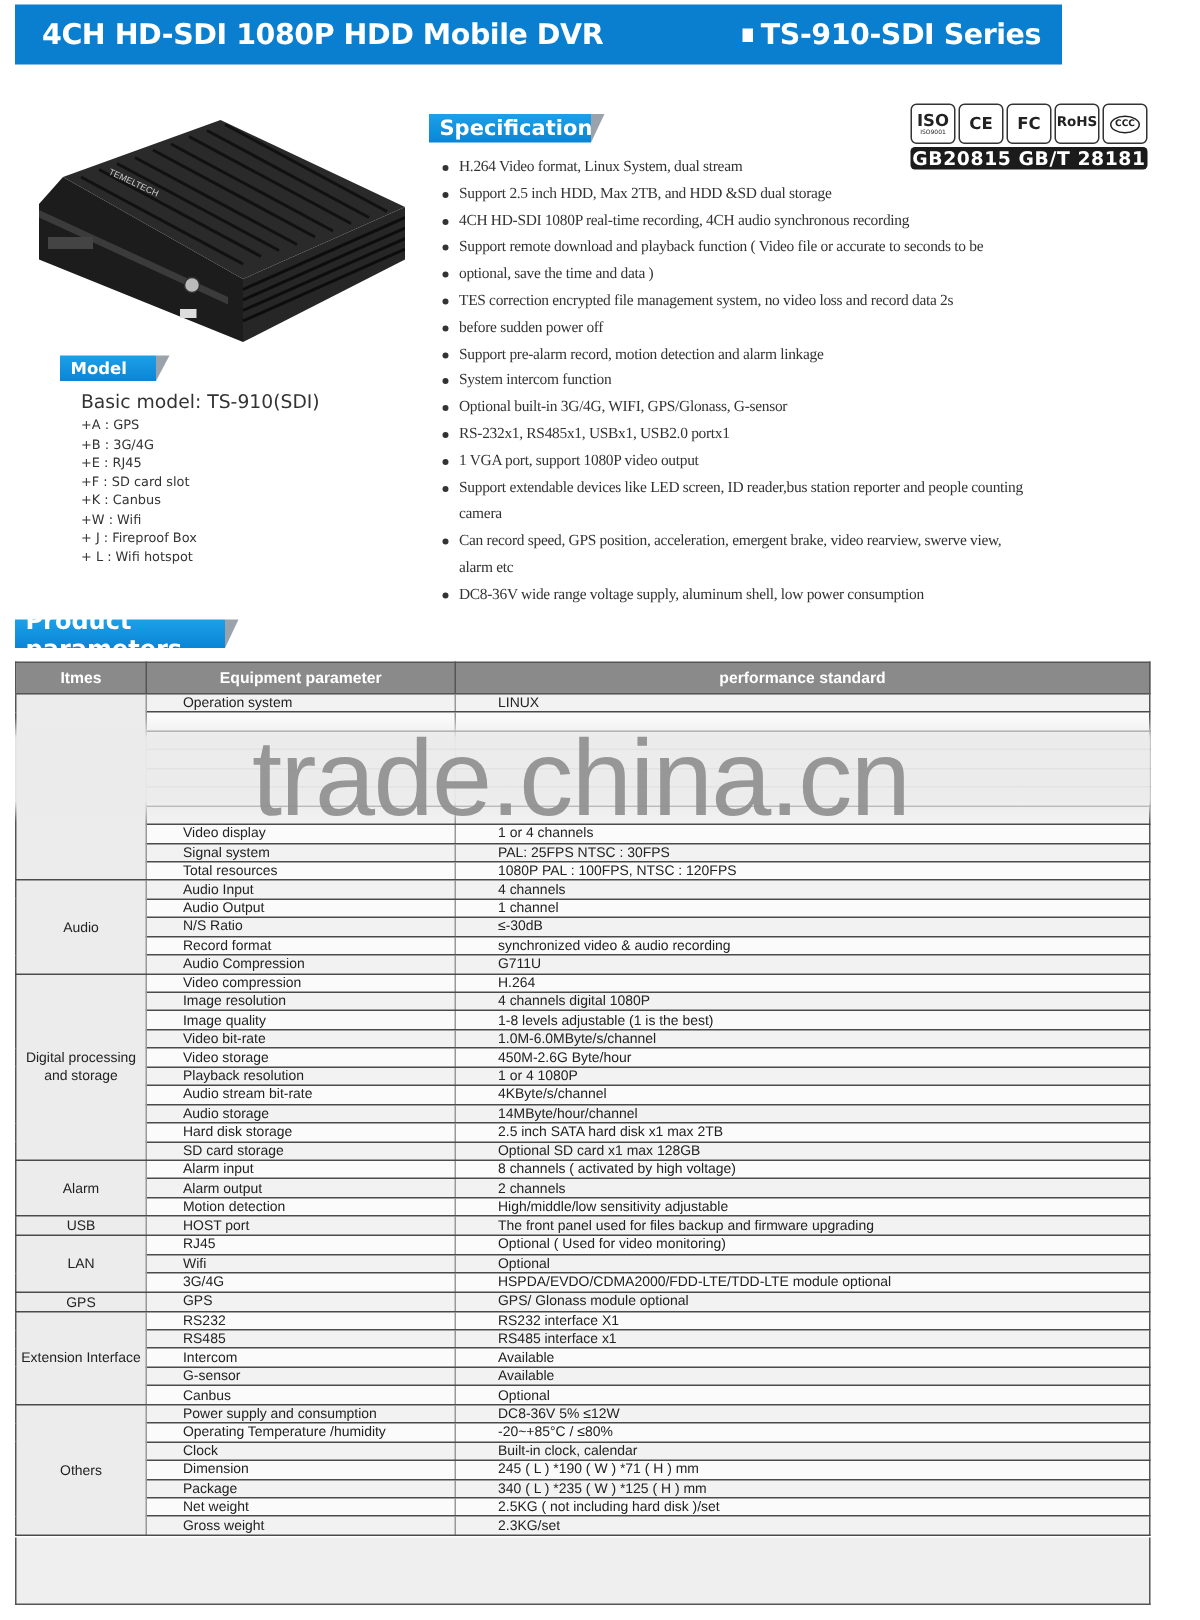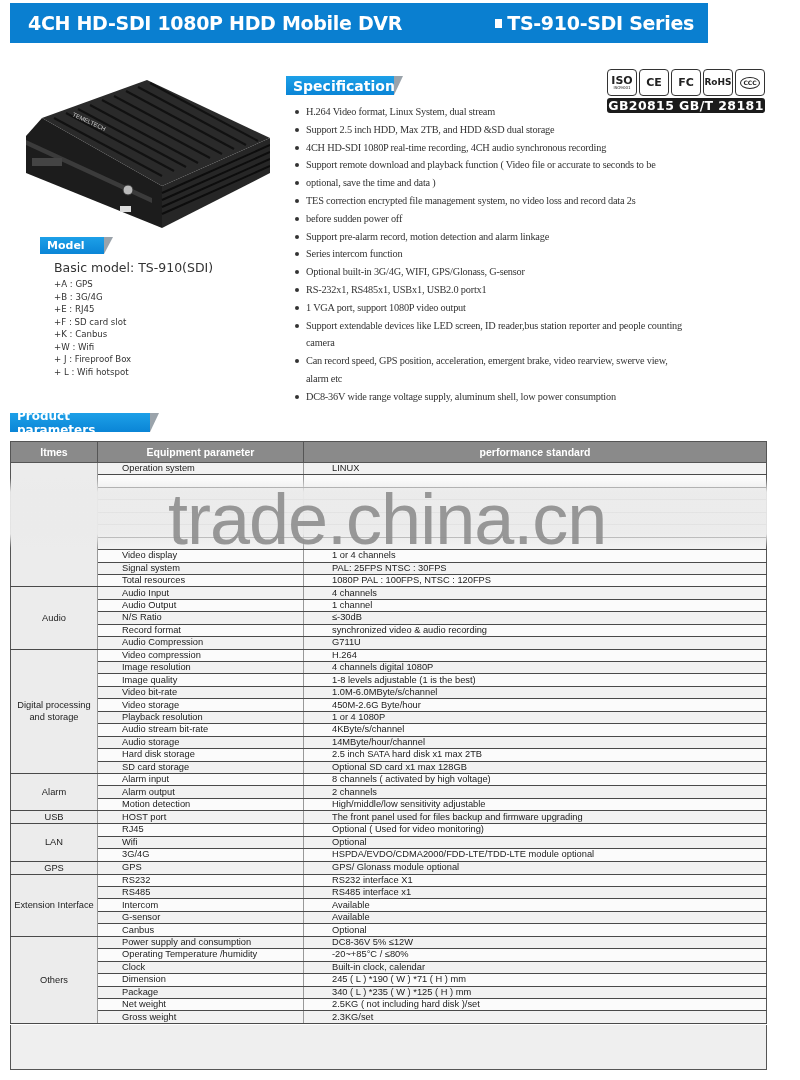--- a/index.html
+++ b/index.html
@@ -9,21 +9,21 @@
   .banner .series { font-family: "DejaVu Sans", sans-serif; font-weight: bold; font-size: 19px; display: flex; align-items: center; letter-spacing: -0.3px; }
   .banner .series .sq { width: 7px; height: 9px; background: #fff; margin-right: 5px; display: inline-block; }
 
   .product { position: absolute; left: 12px; top: 78px; width: 258px; height: 150px; }
 
   .tab { position: absolute; height: 17px; background: linear-gradient(#1da0e8, #0a85d6); color: #fff; font-weight: bold; font-family: "DejaVu Sans", sans-serif; padding: 0 14px 0 7px; display: flex; align-items: center; }
   .tab::after { content: ""; position: absolute; right: -9px; top: 0; width: 0; height: 0; border-top: 17px solid #9aa3ab; border-right: 9px solid transparent; }
   .tab-model { left: 16px; top: 237px; font-size: 11px; width: 64px; margin-left: 24px; }
   .tab-spec { left: 286px; top: 76px; font-size: 14px; width: 108px; height: 19px; }
   .tab-spec::after { border-top-width: 19px; }
-  .tab-params { left: 10px; top: 413px; font-size: 12px; width: 140px; height: 19px; }
+  .tab-params { left: 10px; top: 413px; font-size: 16px; width: 140px; height: 19px; }
   .tab-params::after { border-top-width: 19px; }
 
   .model { position: absolute; left: 26px; top: 260px; margin-left: 28px; }
   .model .basic { font-size: 12.5px; color: #333; margin-bottom: 3px; font-family: "DejaVu Sans", sans-serif; }
   .model .opt { font-size: 8.6px; color: #333; line-height: 12.5px; font-family: "DejaVu Sans", sans-serif; }
 
   .certs { position: absolute; left: 607px; top: 69px; width: 160px; }
   .cert-row { display: flex; gap: 2px; }
   .cert { width: 30px; height: 27px; border: 1px solid #333; border-radius: 4px; display: flex; align-items: center; justify-content: center; font-weight: bold; font-size: 11px; color: #222; font-family: "DejaVu Sans", sans-serif; flex-direction: column; line-height: 1; }
   .cert small { font-size: 4px; font-weight: normal; }
@@ -122,21 +122,21 @@
 
 <ul class="spec-list" id="spec-list">
     <li>H.264 Video format, Linux System, dual stream</li>
     <li>Support 2.5 inch HDD, Max 2TB, and HDD &amp;SD dual storage</li>
     <li>4CH HD-SDI 1080P real-time recording, 4CH audio synchronous recording</li>
     <li>Support remote download and playback function ( Video file or accurate to seconds to be</li>
     <li>optional, save the time and data )</li>
     <li>TES correction encrypted file management system, no video loss and record data 2s</li>
     <li>before sudden power off</li>
     <li>Support pre-alarm record, motion detection and alarm linkage</li>
-    <li>Series intercom function</li>
+    <li>System intercom function</li>
     <li>Optional built-in 3G/4G, WIFI, GPS/Glonass, G-sensor</li>
     <li>RS-232x1, RS485x1, USBx1, USB2.0 portx1</li>
     <li>1 VGA port, support 1080P video output</li>
     <li>Support extendable devices like LED screen, ID reader,bus station reporter and people counting</li>
     <li class="cont">camera</li>
     <li>Can record speed, GPS position, acceleration, emergent brake, video rearview, swerve view,</li>
     <li class="cont">alarm etc</li>
     <li>DC8-36V wide range voltage supply, aluminum shell, low power consumption</li>
   </ul>
 

